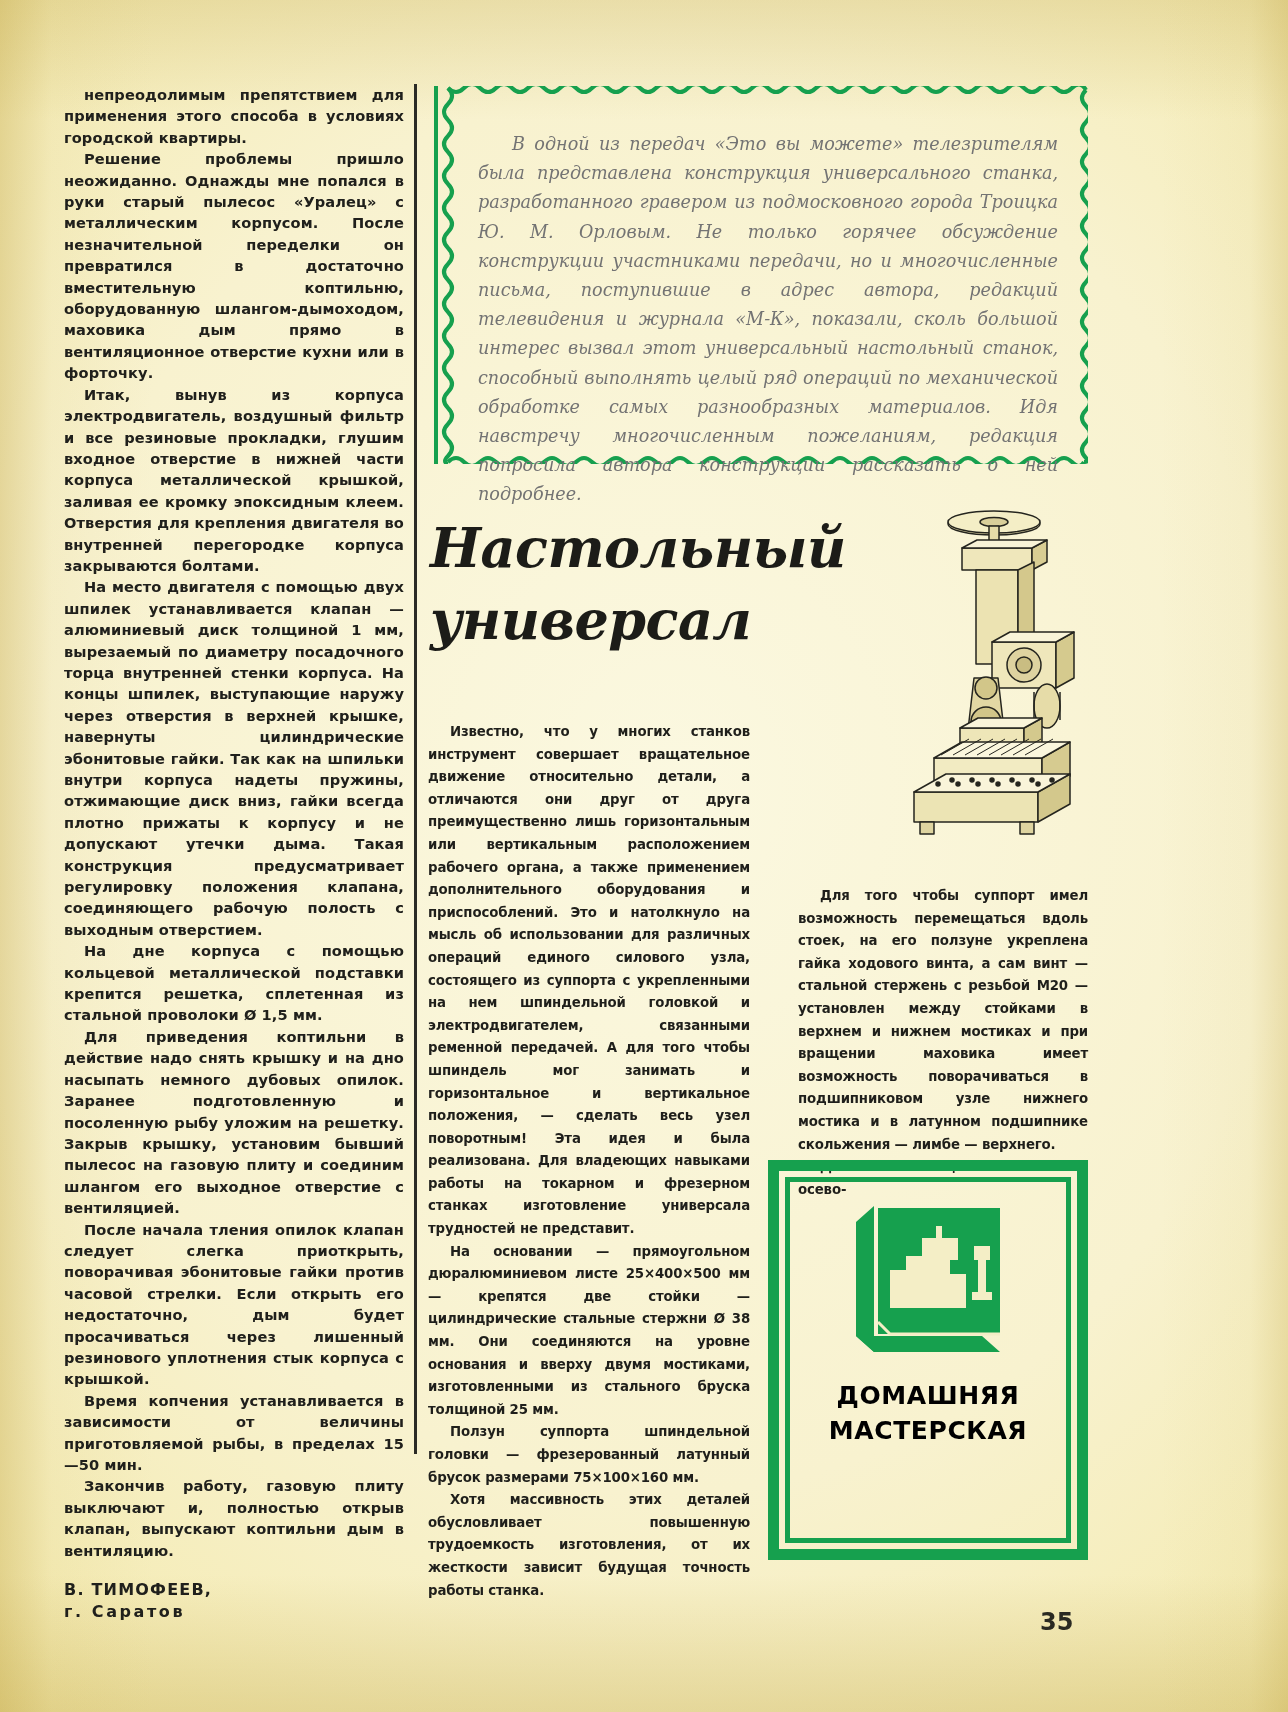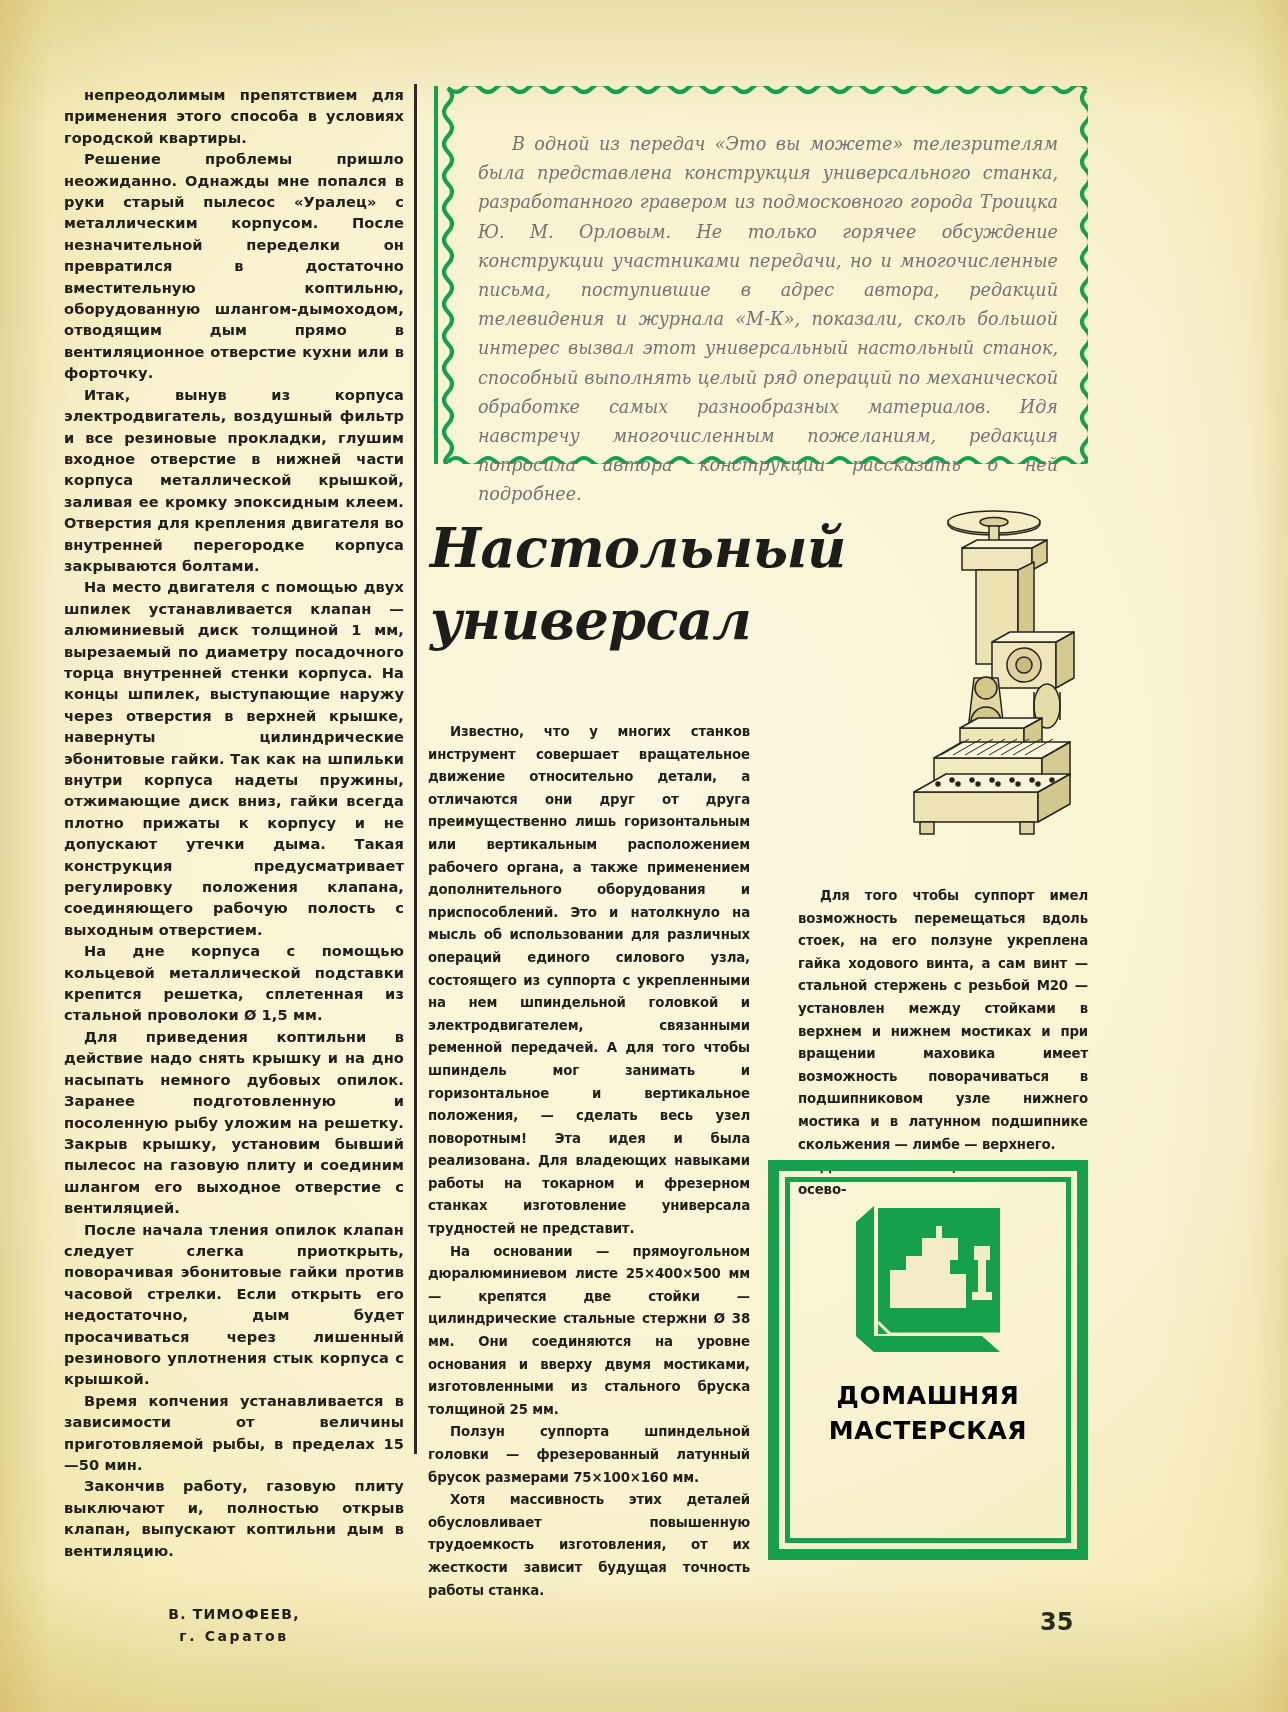--- a/index.html
+++ b/index.html
@@ -39,25 +39,25 @@
     font-family:"DejaVu Sans", sans-serif;
     font-weight:700;
     font-size:14.6px;
     line-height:21.4px;
     text-align:justify;
     text-indent:20px;
     letter-spacing:.1px;
     -webkit-font-smoothing:none;
   }
   .signature{
-    margin-top:42px;
-    text-align:center;
+    margin-top:18px;
+    text-align:left;
     font-family:"DejaVu Sans", sans-serif;
     font-weight:700;
-    font-size:14px;
+    font-size:16px;
     line-height:22px;
     letter-spacing:1.2px;
     color:#20201c;
   }
   .signature .city{letter-spacing:2.6px;}
 
   
   #column-divider{
     position:absolute;left:414px;top:72px;width:3px;height:1370px;
     background:#2b2b26;
@@ -174,21 +174,21 @@
 </style>
 </head>
 <body>
 
 <div class="paper"></div>
 
 <div class="content">
 
   <div id="left-column">
     <p>непреодолимым препятствием для применения этого способа в условиях городской квартиры.</p>
-    <p>Решение проблемы пришло неожиданно. Однажды мне попался в руки старый пылесос «Уралец» с металлическим корпусом. После незначительной переделки он превратился в достаточно вместительную коптильню, оборудованную шлангом-дымоходом, отводящим дым прямо в вентиляционное отверстие кухни или в форточку.</p>
+    <p>Решение проблемы пришло неожиданно. Однажды мне попался в руки старый пылесос «Уралец» с металлическим корпусом. После незначительной переделки он превратился в достаточно вместительную коптильню, оборудованную шлангом-дымоходом, маховика дым прямо в вентиляционное отверстие кухни или в форточку.</p>
     <p>Итак, вынув из корпуса электродвигатель, воздушный фильтр и все резиновые прокладки, глушим входное отверстие в нижней части корпуса металлической крышкой, заливая ее кромку эпоксидным клеем. Отверстия для крепления двигателя во внутренней перегородке корпуса закрываются болтами.</p>
     <p>На место двигателя с помощью двух шпилек устанавливается клапан — алюминиевый диск толщиной 1 мм, вырезаемый по диаметру посадочного торца внутренней стенки корпуса. На концы шпилек, выступающие наружу через отверстия в верхней крышке, навернуты цилиндрические эбонитовые гайки. Так как на шпильки внутри корпуса надеты пружины, отжимающие диск вниз, гайки всегда плотно прижаты к корпусу и не допускают утечки дыма. Такая конструкция предусматривает регулировку положения клапана, соединяющего рабочую полость с выходным отверстием.</p>
     <p>На дне корпуса с помощью кольцевой металлической подставки крепится решетка, сплетенная из стальной проволоки Ø 1,5 мм.</p>
     <p>Для приведения коптильни в действие надо снять крышку и на дно насыпать немного дубовых опилок. Заранее подготовленную и посоленную рыбу уложим на решетку. Закрыв крышку, установим бывший пылесос на газовую плиту и соединим шлангом его выходное отверстие с вентиляцией.</p>
     <p>После начала тления опилок клапан следует слегка приоткрыть, поворачивая эбонитовые гайки против часовой стрелки. Если открыть его недостаточно, дым будет просачиваться через лишенный резинового уплотнения стык корпуса с крышкой.</p>
     <p>Время копчения устанавливается в зависимости от величины приготовляемой рыбы, в пределах 15—50 мин.</p>
     <p>Закончив работу, газовую плиту выключают и, полностью открыв клапан, выпускают коптильни дым в вентиляцию.</p>
 
     <div class="signature">
       <div>В. ТИМОФЕЕВ,</div>

